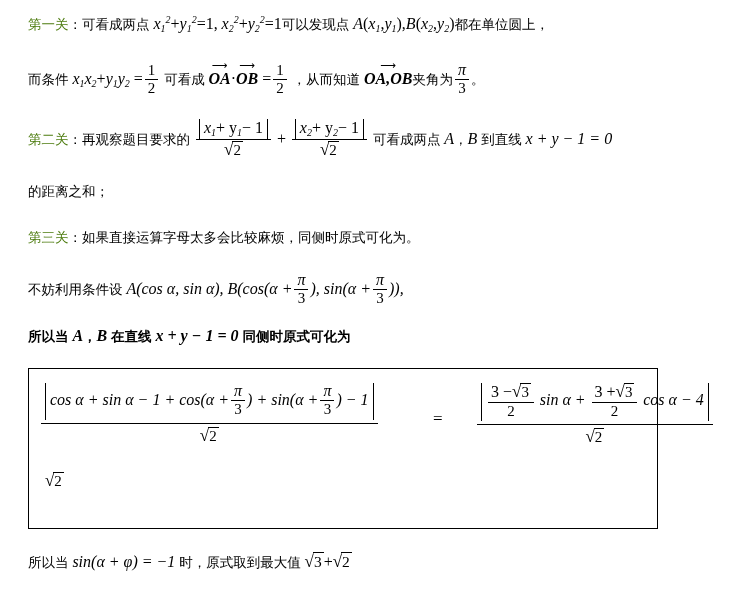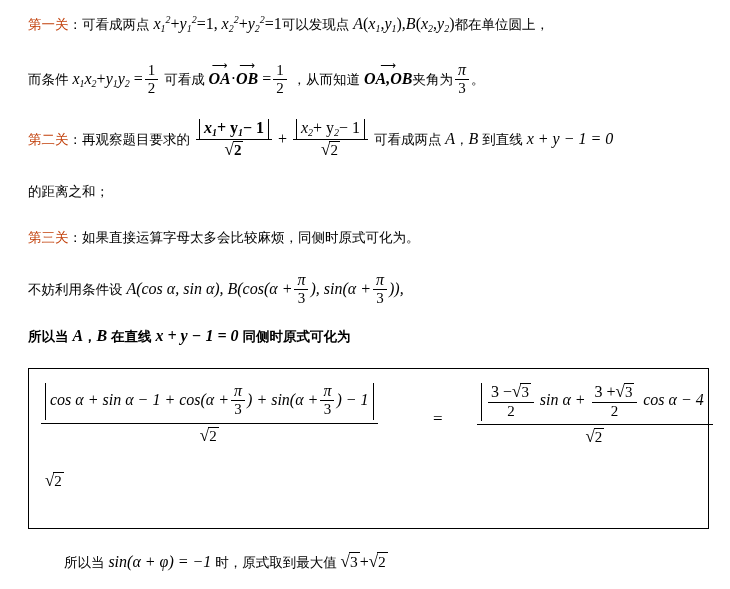--- a/index.html
+++ b/index.html
@@ -21,21 +21,21 @@
     padding: 0;
     box-sizing: border-box;
   }
   .line {
     position: absolute;
     font-size: 15.5px;
     line-height: 1.1;
     white-space: nowrap;
   }
   .red {
-    color: #c2410c;
+    color: #4d7c0f;
     font-family: "DejaVu Sans", sans-serif;
     font-size: 13.5px;
   }
   .cn {
     font-family: "DejaVu Sans", sans-serif;
     font-size: 13.5px;
   }
   .mi {
     font-family: "Liberation Serif", serif;
     font-style: italic;
@@ -159,21 +159,21 @@
     <span class="mup">=</span><span class="frac"><span class="num">1</span><span class="den">2</span></span>
     <span class="cn">可看成</span>
     <span class="vec"><span class="arrow">⟶</span><span>OA</span></span><span class="mup">·</span><span class="vec"><span class="arrow">⟶</span><span>OB</span></span>
     <span class="mup">=</span><span class="frac"><span class="num">1</span><span class="den">2</span></span>
     <span class="cn">，从而知道</span>
     <span class="vec"><span class="arrow">⟶</span><span>OA,OB</span></span><span class="cn">夹角为</span><span class="frac"><span class="num mi">π</span><span class="den">3</span></span><span class="cn">。</span>
   </div>
 
   <div class="line" style="left:28px; top:120px;">
     <span class="red">第二关</span><span class="cn">：</span><span class="cn">再观察题目要求的</span>
-    <span class="frac" style="font-size:15px;font-weight:bold;">
+    <span class="frac" style="font-size:15px;">
       <span class="num"><span class="abs"><span class="mi">x</span><span class="sub">1</span><span class="mup">+ y</span><span class="sub">1</span><span class="mup">− 1</span></span></span>
       <span class="den"><span class="sqrt"><span class="radic">√</span><span class="rad-body">2</span></span></span>
     </span>
     <span class="mup">+</span>
     <span class="frac" style="font-size:15px;">
       <span class="num"><span class="abs"><span class="mi">x</span><span class="sub">2</span><span class="mup">+ y</span><span class="sub">2</span><span class="mup">− 1</span></span></span>
       <span class="den"><span class="sqrt"><span class="radic">√</span><span class="rad-body">2</span></span></span>
     </span>
     <span class="cn">可看成两点</span>
     <span class="mi">A</span><span class="cn">，</span><span class="mi">B</span>
@@ -196,21 +196,21 @@
   </div>
 
   <div class="line" style="left:28px; top:327px;font-weight:bold;">
     <span class="cn">所以当</span>
     <span class="mi">A</span><span class="cn">，</span><span class="mi">B</span>
     <span class="cn">在直线</span>
     <span class="mi">x + y − 1 = 0</span>
     <span class="cn">同侧时原式可化为</span>
   </div>
 
-  <div class="boxed" style="left:28px; top:368px; width:681px; height:161px;">
+  <div class="boxed" style="left:28px; top:368px; width:630px; height:161px;">
 
     <div class="inbox" style="left:12px; top:12px;">
       <span class="tallfrac">
         <span class="num">
           <span class="abs">
             <span class="mi">cos α + sin α − 1 + cos(α +</span><span class="frac"><span class="num mi">π</span><span class="den">3</span></span><span class="mi">) + sin(α +</span><span class="frac"><span class="num mi">π</span><span class="den">3</span></span><span class="mi">) − 1</span>
           </span>
         </span>
         <span class="den"><span class="sqrt"><span class="radic">√</span><span class="rad-body">2</span></span></span>
       </span>
@@ -239,20 +239,20 @@
     </div>
 
     <div class="inbox" style="left:12px; top:100px;">
       <span class="tallfrac">
         <span class="den"><span class="sqrt"><span class="radic">√</span><span class="rad-body">2</span></span></span>
       </span>
     </div>
 
   </div>
 
-  <div class="line" style="left:28px; top:553px;margin-left:36px;">
+  <div class="line" style="left:28px; top:553px;">
     <span class="cn">所以当</span>
     <span class="mi">sin(α + φ) = −1</span>
     <span class="cn">时，原式取到最大值</span>
     <span class="sqrt"><span class="radic">√</span><span class="rad-body">3</span></span><span class="mup">+</span><span class="sqrt"><span class="radic">√</span><span class="rad-body">2</span></span>
   </div>
 
 </div>
 
 </body></html>

